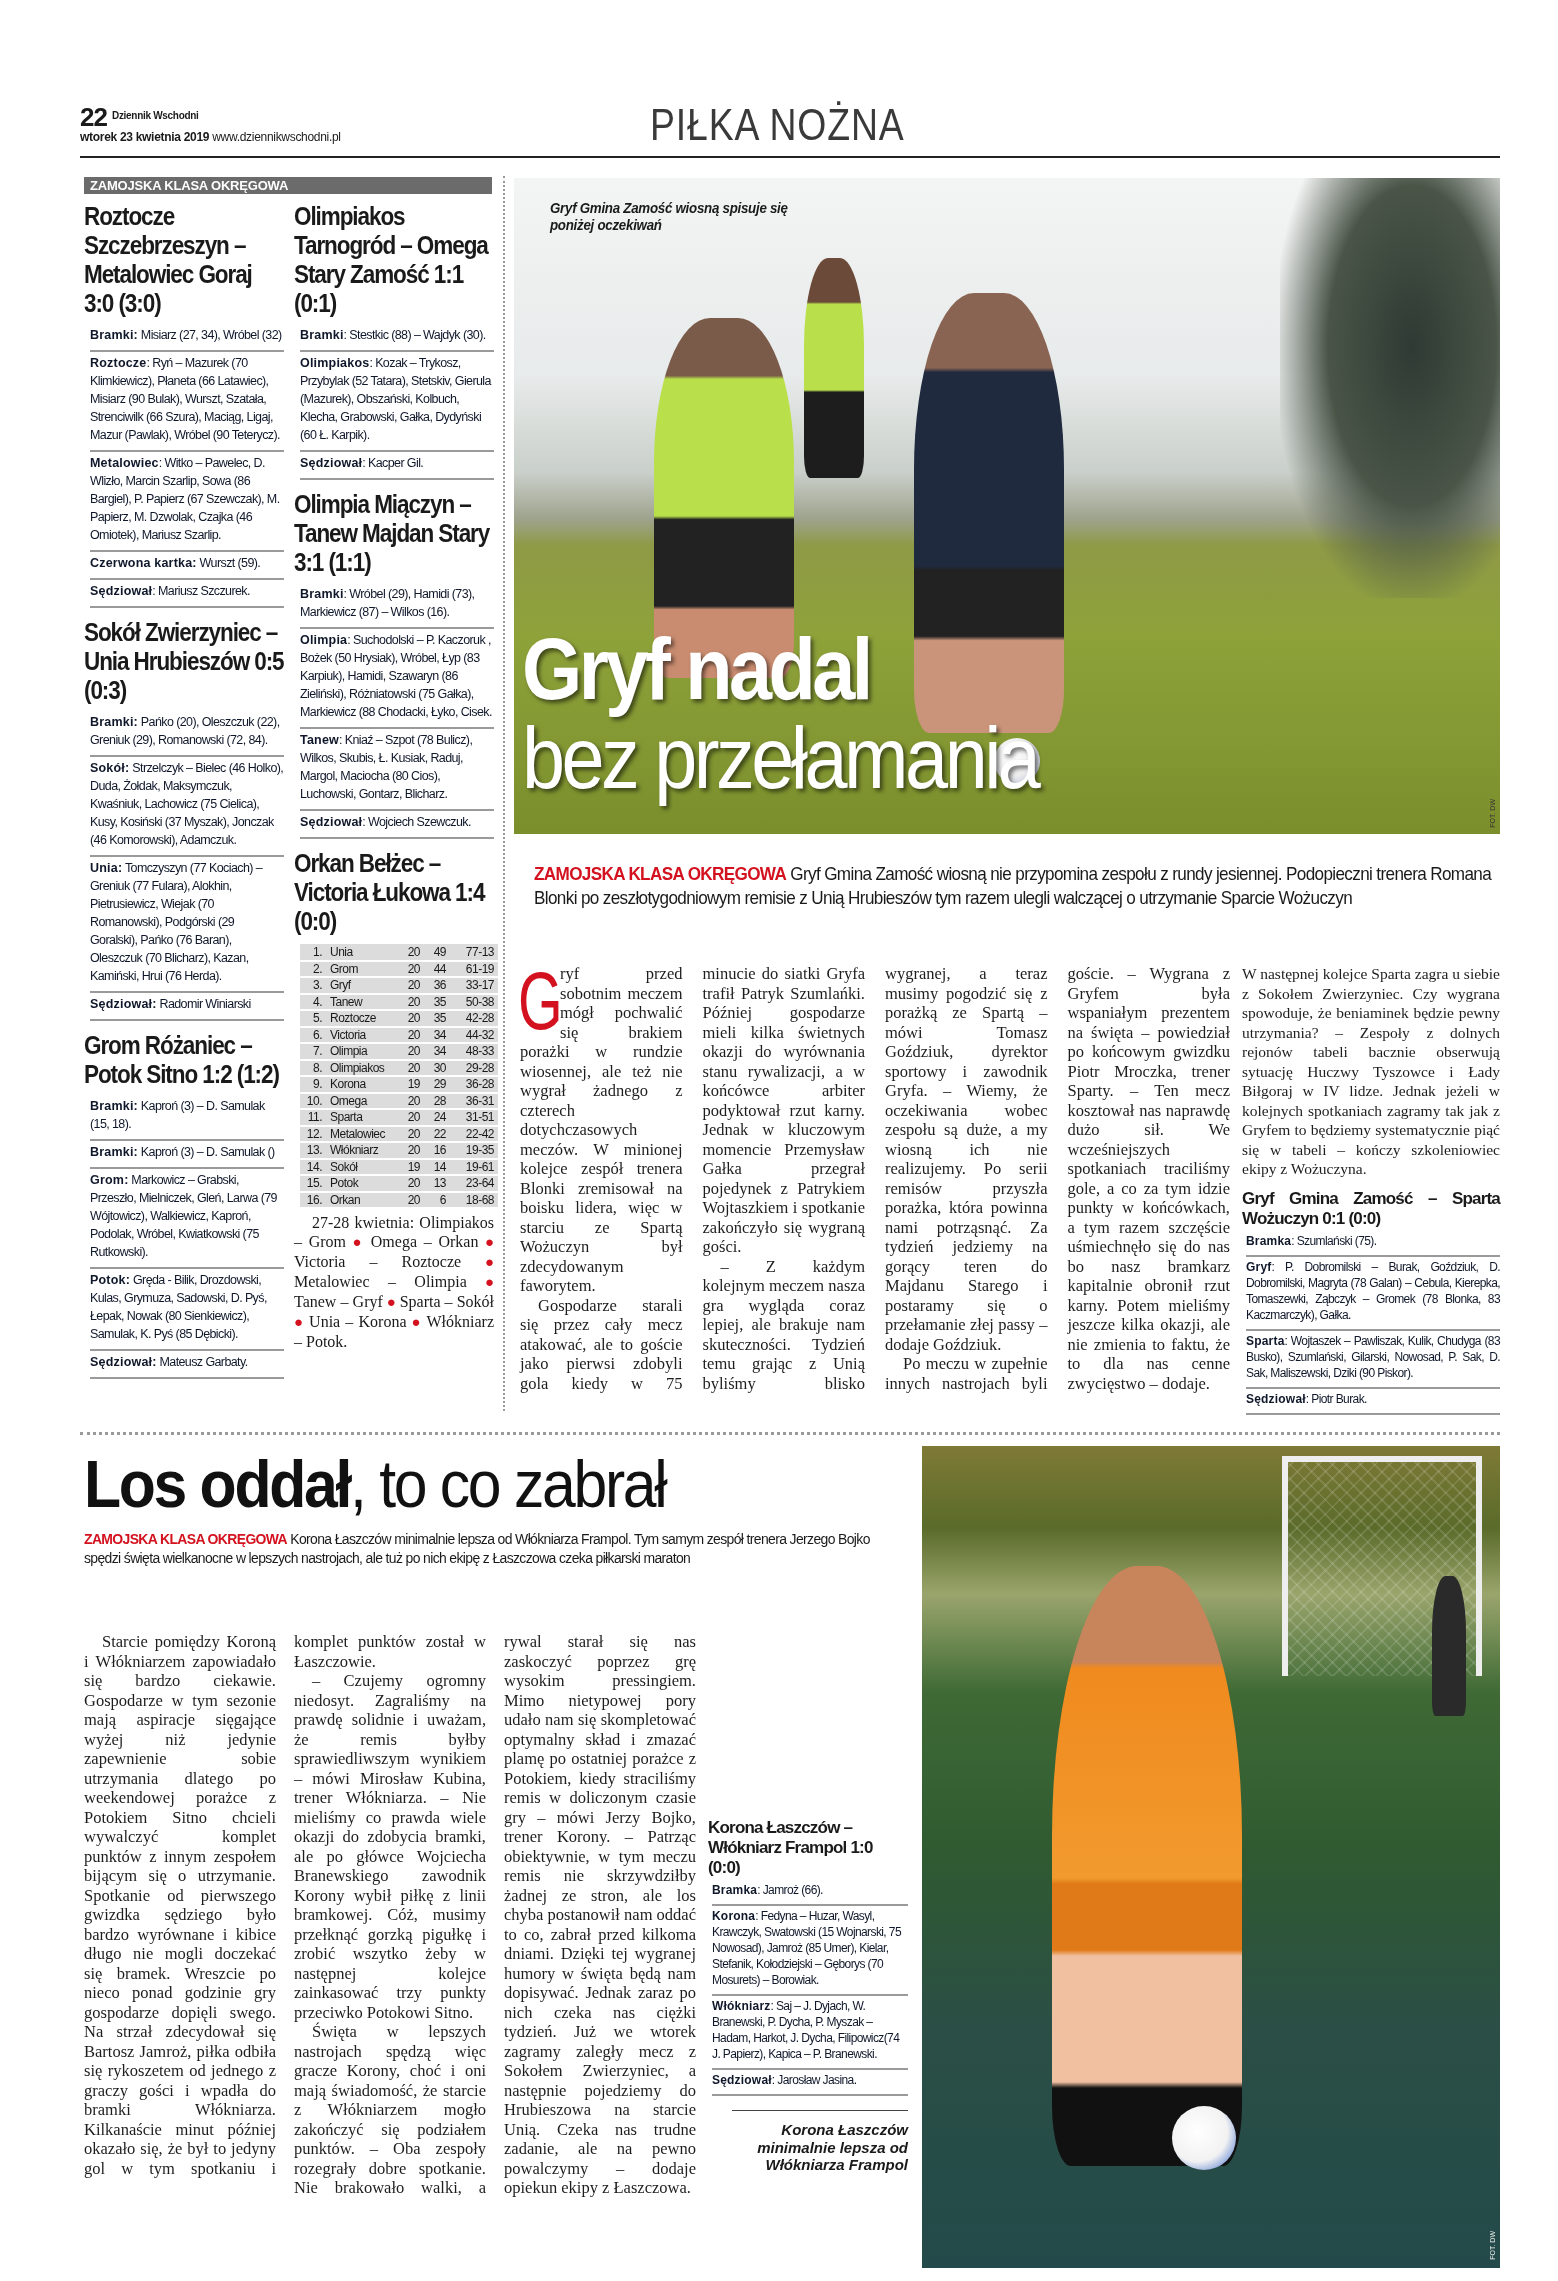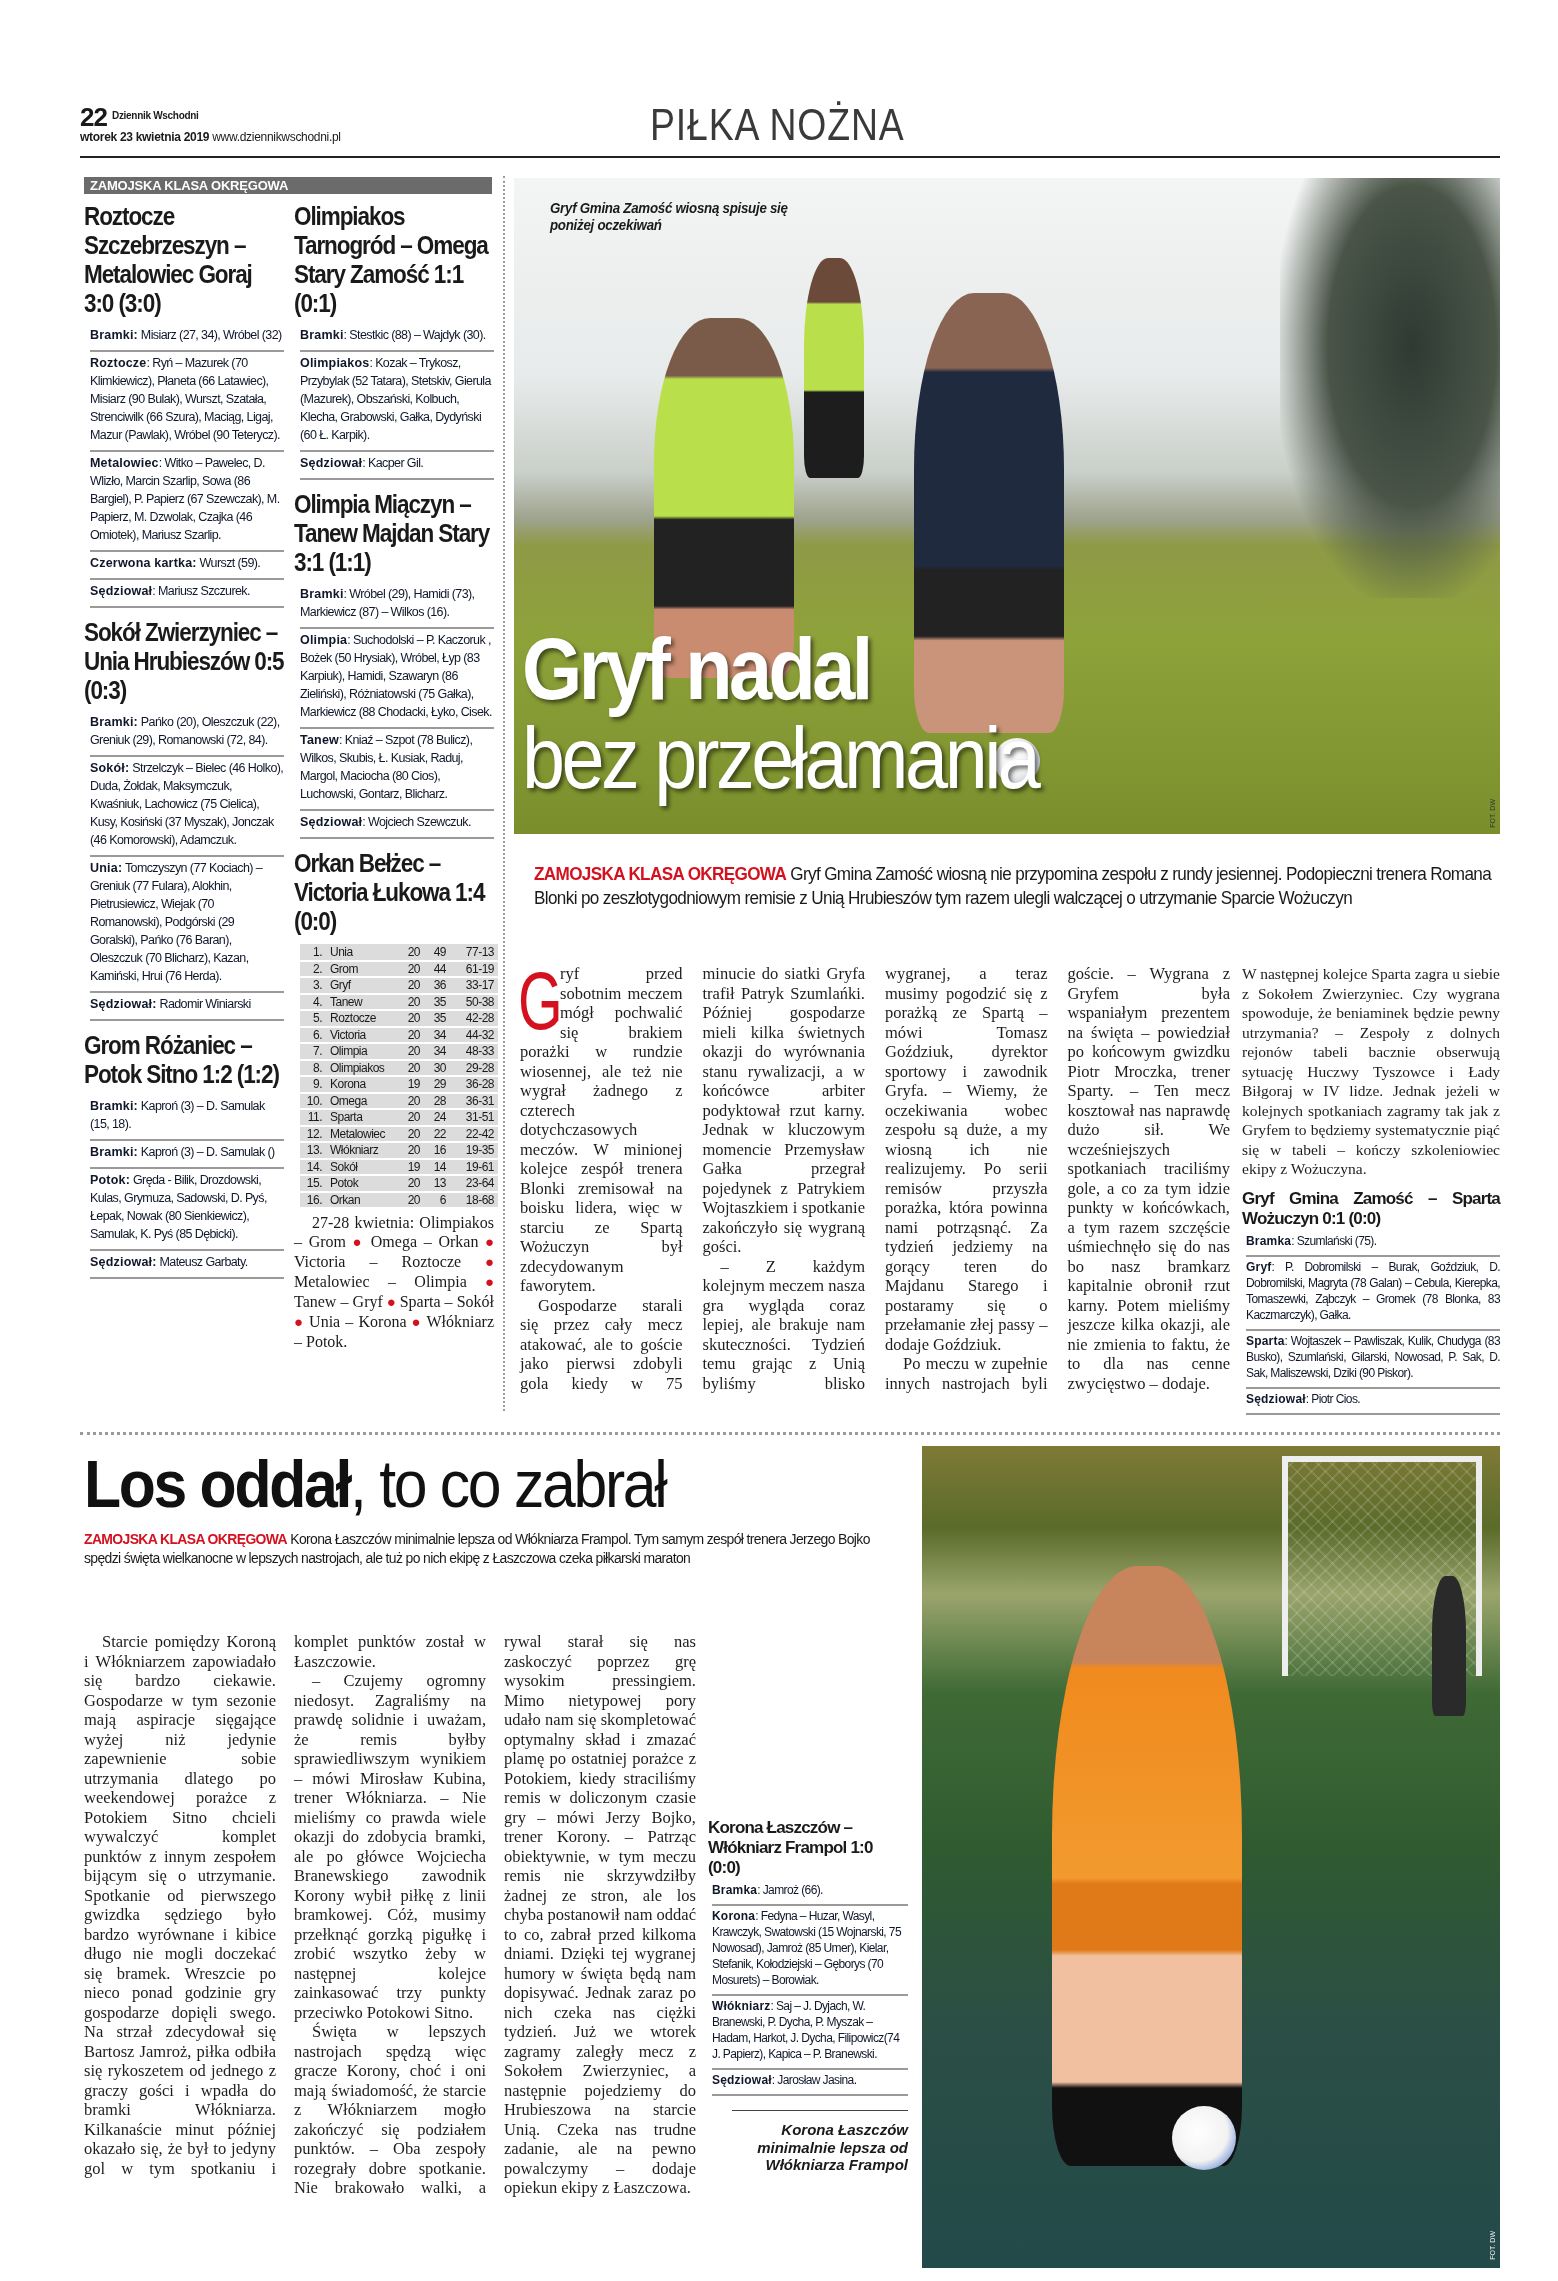--- a/index.html
+++ b/index.html
@@ -111,20 +111,21 @@
     <div class="match-title">Sokół Zwierzyniec – Unia Hrubieszów 0:5 (0:3)</div>
     <div class="detail"><span class="lbl">Bramki:</span><span> Pańko (20), Oleszczuk (22), Greniuk (29), Romanowski (72, 84).</span></div>
     <div class="detail"><span class="lbl">Sokół:</span><span> Strzelczyk – Bielec (46 Holko), Duda, Żołdak, Maksymczuk, Kwaśniuk, Lachowicz (75 Cielica), Kusy, Kosiński (37 Myszak), Jonczak (46 Komorowski), Adamczuk.</span></div>
     <div class="detail"><span class="lbl">Unia:</span><span> Tomczyszyn (77 Kociach) – Greniuk (77 Fulara), Alokhin, Pietrusiewicz, Wiejak (70 Romanowski), Podgórski (29 Goralski), Pańko (76 Baran), Oleszczuk (70 Blicharz), Kazan, Kamiński, Hrui (76 Herda).</span></div>
     <div class="detail"><span class="lbl">Sędziował:</span><span> Radomir Winiarski</span></div>
   </div>
   <div>
     <div class="match-title">Grom Różaniec – Potok Sitno 1:2 (1:2)</div>
     <div class="detail"><span class="lbl">Bramki:</span><span> Kaproń (3) – D. Samulak (15, 18).</span></div>
     <div class="detail"><span class="lbl">Bramki:</span><span> Kaproń (3) – D. Samulak ()</span></div>
+    <div class="detail"><span class="lbl">Grom:</span><span> Markowicz – Grabski, Przeszło, Mielniczek, Gleń, Larwa (79 Wójtowicz), Walkiewicz, Kaproń, Podolak, Wróbel, Kwiatkowski (75 Rutkowski).</span></div>
     <div class="detail"><span class="lbl">Potok:</span><span> Gręda - Bilik, Drozdowski, Kulas, Grymuza, Sadowski, D. Pyś, Łepak, Nowak (80 Sienkiewicz), Samulak, K. Pyś (85 Dębicki).</span></div>
     <div class="detail"><span class="lbl">Sędziował:</span><span> Mateusz Garbaty.</span></div>
   </div>
 </div>
 
 <div class="col" style="left:294px; top:202px; width:200px;">
   <div>
     <div class="match-title">Olimpiakos Tarnogród – Omega Stary Zamość 1:1 (0:1)</div>
     <div class="detail"><span class="lbl">Bramki</span><span>: Stestkic (88) – Wajdyk (30).</span></div>
     <div class="detail"><span class="lbl">Olimpiakos</span><span>: Kozak – Trykosz, Przybylak (52 Tatara), Stetskiv, Gierula (Mazurek), Obszański, Kolbuch, Klecha, Grabowski, Gałka, Dydyński (60 Ł. Karpik).</span></div>
@@ -288,21 +289,21 @@
   <p>– Z każdym kolejnym meczem nasza gra wygląda coraz lepiej, ale brakuje nam skuteczności. Tydzień temu grając z Unią byliśmy blisko wygranej, a teraz musimy pogodzić się z porażką ze Spartą – mówi Tomasz Goździuk, dyrektor sportowy i zawodnik Gryfa. – Wiemy, że oczekiwania wobec zespołu są duże, a my wiosną ich nie realizujemy. Po serii remisów przyszła porażka, która powinna nami potrząsnąć. Za tydzień jedziemy na gorący teren do Majdanu Starego i postaramy się o przełamanie złej passy – dodaje Goździuk.</p>
   <p>Po meczu w zupełnie innych nastrojach byli goście. – Wygrana z Gryfem była wspaniałym prezentem na święta – powiedział po końcowym gwizdku Piotr Mroczka, trener Sparty. – Ten mecz kosztował nas naprawdę dużo sił. We wcześniejszych spotkaniach traciliśmy gole, a co za tym idzie punkty w końcówkach, a tym razem szczęście uśmiechnęło się do nas bo nasz bramkarz kapitalnie obronił rzut karny. Potem mieliśmy jeszcze kilka okazji, ale nie zmienia to faktu, że to dla nas cenne zwycięstwo – dodaje.</p>
 </div>
 <div class="body" style="left:1242px; top:964px; width:258px;">
   <p class="noindent" style="font-size:15.5px; line-height:19.5px;">W następnej kolejce Sparta zagra u siebie z Sokołem Zwierzyniec. Czy wygrana spowoduje, że beniaminek będzie pewny utrzymania? – Zespoły z dolnych rejonów tabeli bacznie obserwują sytuację Huczwy Tyszowce i Łady Biłgoraj w IV lidze. Jednak jeżeli w kolejnych spotkaniach zagramy tak jak z Gryfem to będziemy systematycznie piąć się w tabeli – kończy szkoleniowiec ekipy z Wożuczyna.</p>
   <div class="boxscore">
     <div class="boxscore-title">Gryf Gmina Zamość – Sparta Wożuczyn 0:1 (0:0)</div>
     <div class="detail"><span class="lbl">Bramka</span><span>: Szumlański (75).</span></div>
     <div class="detail"><span class="lbl">Gryf</span><span>: P. Dobromilski – Burak, Goździuk, D. Dobromilski, Magryta (78 Galan) – Cebula, Kierepka, Tomaszewki, Ząbczyk – Gromek (78 Blonka, 83 Kaczmarczyk), Gałka.</span></div>
     <div class="detail"><span class="lbl">Sparta</span><span>: Wojtaszek – Pawliszak, Kulik, Chudyga (83 Busko), Szumlański, Gilarski, Nowosad, P. Sak, D. Sak, Maliszewski, Dziki (90 Piskor).</span></div>
-    <div class="detail"><span class="lbl">Sędziował</span><span>: Piotr Cios.</span></div>
+    <div class="detail"><span class="lbl">Sędziował</span><span>: Piotr Burak.</span></div>
   </div>
 </div>
 
 <div class="hdots"></div>
 
 <div class="headline2">
   <b>Los oddał</b><span>, to co zabrał</span>
 </div>
 <div class="lead2">
   <span class="kicker">ZAMOJSKA KLASA OKRĘGOWA</span><span> Korona Łaszczów minimalnie lepsza od Włókniarza Frampol. Tym samym zespół trenera Jerzego Bojko spędzi święta wielkanocne w lepszych nastrojach, ale tuż po nich ekipę z Łaszczowa czeka piłkarski maraton</span>

